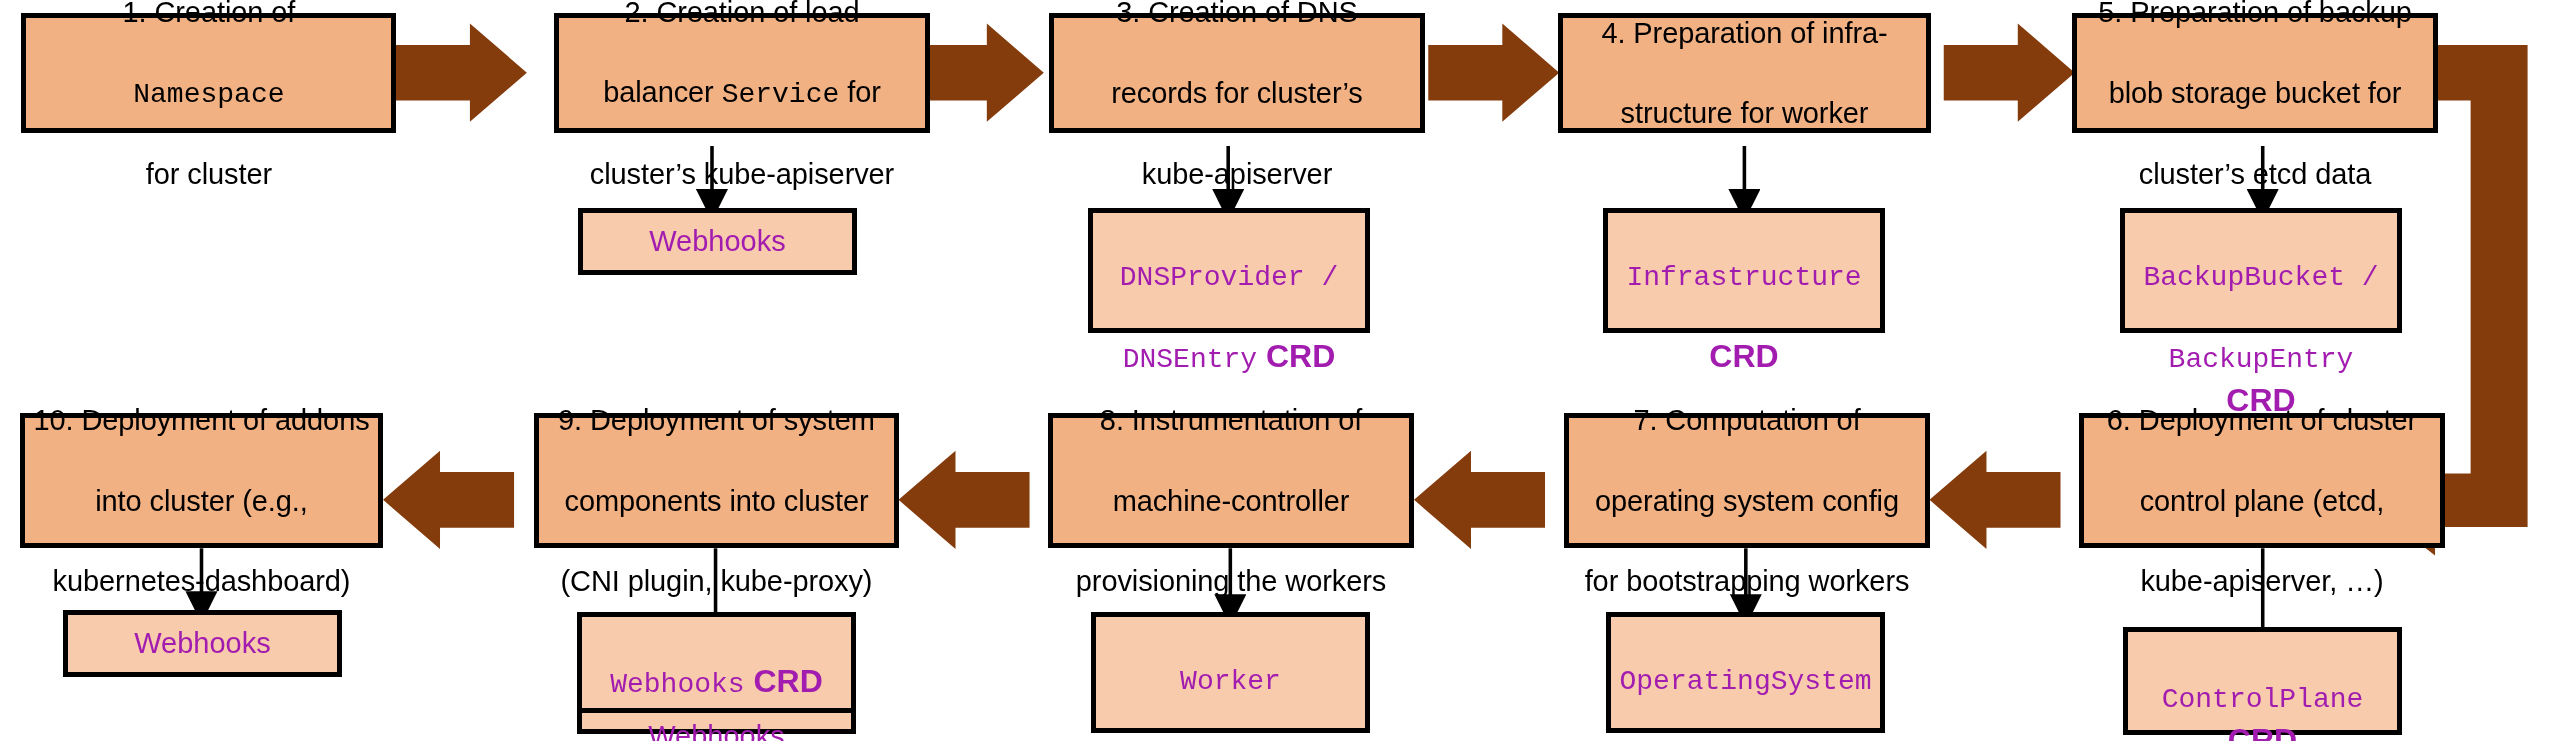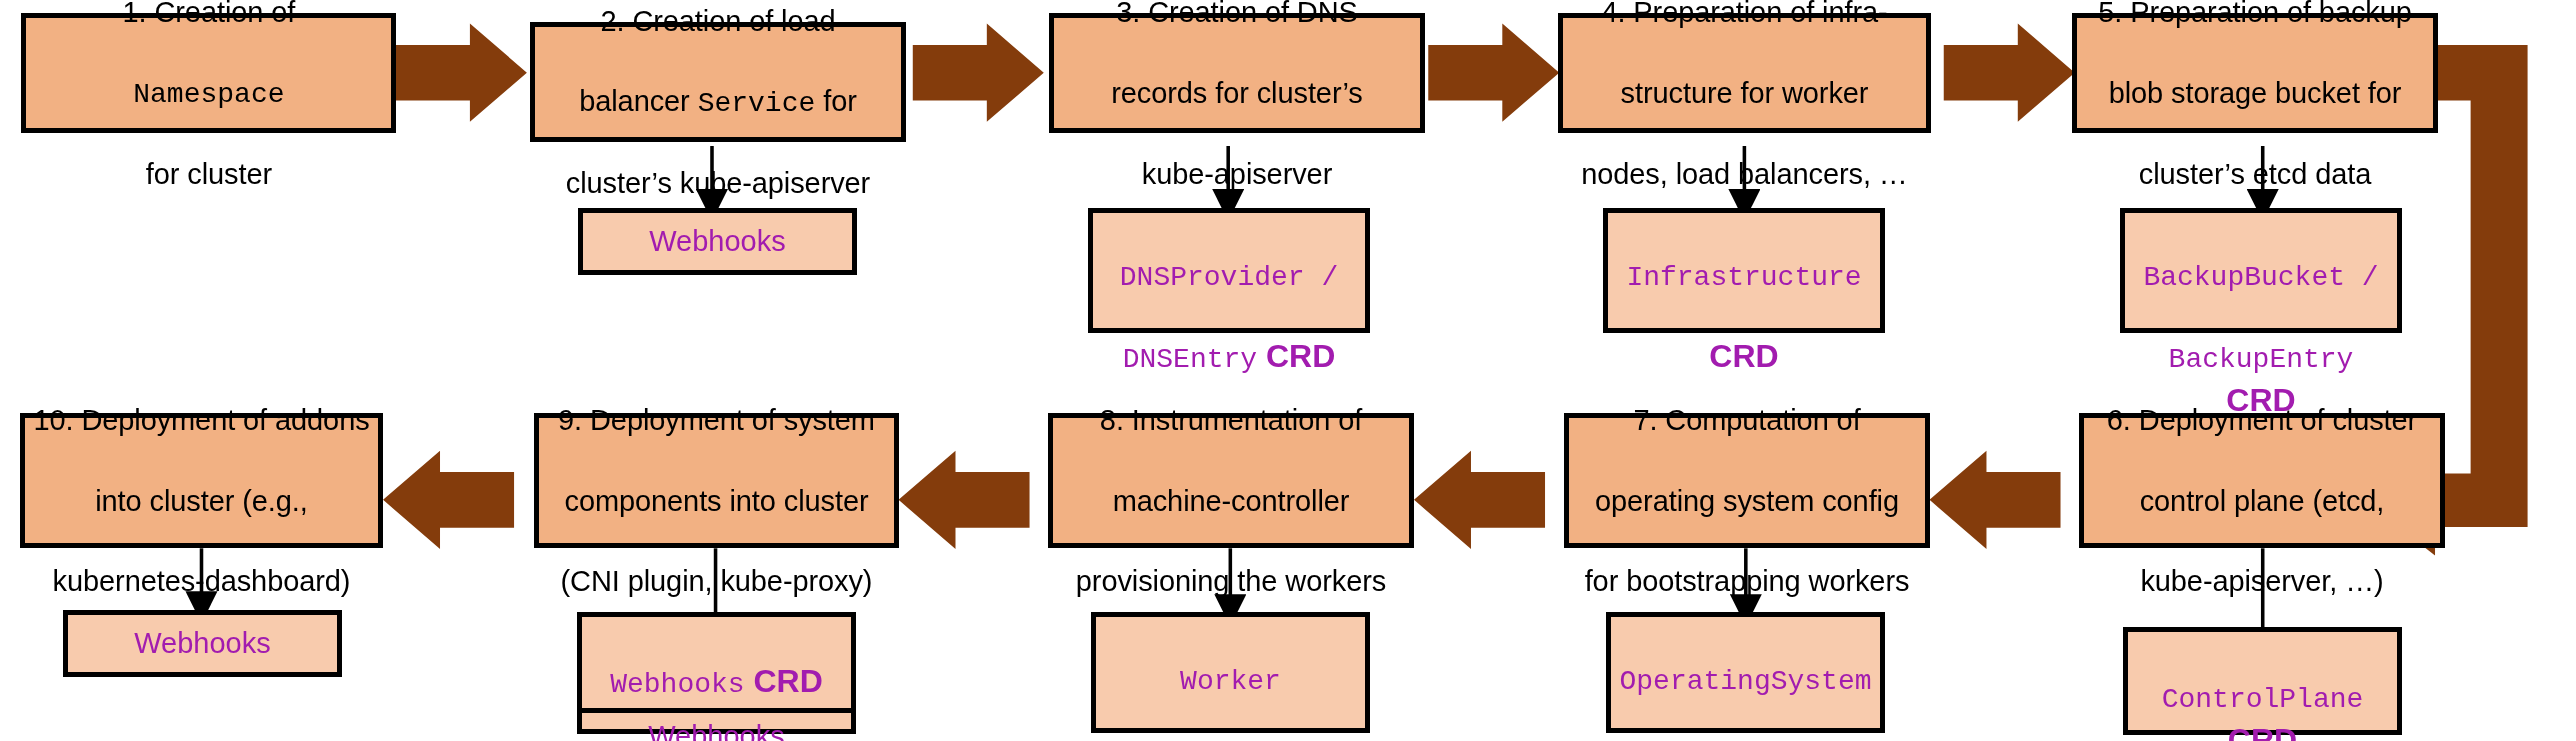--- a/index.html
+++ b/index.html
@@ -138,41 +138,40 @@
   </svg>
 
   <div class="step-box" style="left:21.4px; top:13px; width:375px; height:120px;">
     <div class="step-text">
       <span class="sans-plain">1. Creation of</span><br>
       <span class="mono">Namespace</span><br>
       <span class="sans-plain">for cluster</span>
     </div>
   </div>
 
-  <div class="step-box" style="left:530px; top:13px; width:376px; height:120px;margin-top:9px;">
+  <div class="step-box" style="left:554px; top:13px; width:376px; height:120px;">
     <div class="step-text">
       <span class="sans-plain">2. Creation of load</span><br>
       <span class="sans-plain">balancer </span><span class="mono">Service</span><span class="sans-plain"> for</span><br>
       <span class="sans-plain">cluster’s kube-apiserver</span>
     </div>
   </div>
 
   <div class="step-box" style="left:1049px; top:13px; width:376px; height:120px;">
     <div class="step-text">
       <span class="sans-plain">3. Creation of DNS</span><br>
       <span class="sans-plain">records for cluster’s</span><br>
       <span class="sans-plain">kube-apiserver</span>
     </div>
   </div>
 
   <div class="step-box" style="left:1558px; top:13px; width:373px; height:120px;">
     <div class="step-text">
       <span class="sans-plain">4. Preparation of infra-</span><br>
       <span class="sans-plain">structure for worker</span><br>
-      <span class="sans-plain">nodes, load balancers, …</span>
     </div>
   </div>
 
   <div class="step-box" style="left:2072px; top:13px; width:366px; height:120px;">
     <div class="step-text">
       <span class="sans-plain">5. Preparation of backup</span><br>
       <span class="sans-plain">blob storage bucket for</span><br>
       <span class="sans-plain">cluster’s etcd data</span>
     </div>
   </div>

